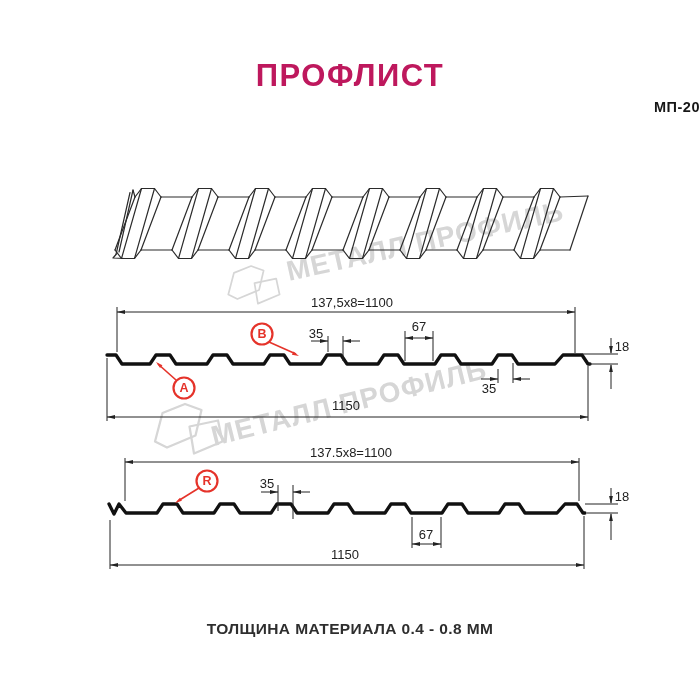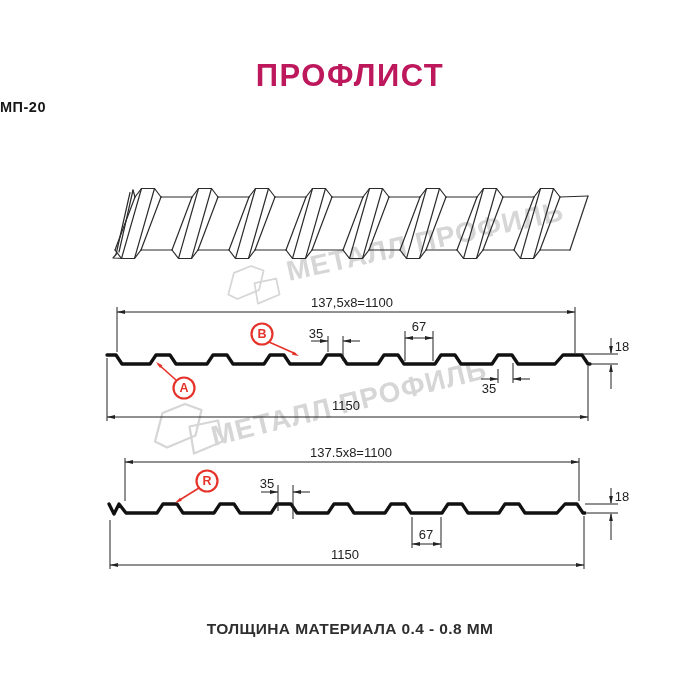--- a/index.html
+++ b/index.html
@@ -5,21 +5,21 @@
   html,body{margin:0;padding:0;background:#fff;}
   .page{
     position:relative;width:700px;height:700px;background:#ffffff;overflow:hidden;
     font-family:"Liberation Sans", sans-serif;
   }
   .title{
     position:absolute;top:58px;left:0;width:700px;text-align:center;
     font-size:31px;font-weight:700;letter-spacing:1.5px;color:#be185d;
   }
   .subtitle{
-    position:absolute;top:99px;left:0;width:700px;text-align:left;
+    position:absolute;top:99px;left:0;width:700px;text-align:right;
     font-size:14.5px;font-weight:700;letter-spacing:0.5px;color:#171717;
   }
   .footer{
     position:absolute;top:620px;left:0;width:700px;text-align:center;
     font-size:15.5px;font-weight:700;letter-spacing:0.4px;color:#2e2e2e;
   }
   svg.drawing{position:absolute;left:0;top:0;}
 </style>
 </head>
 <body>

